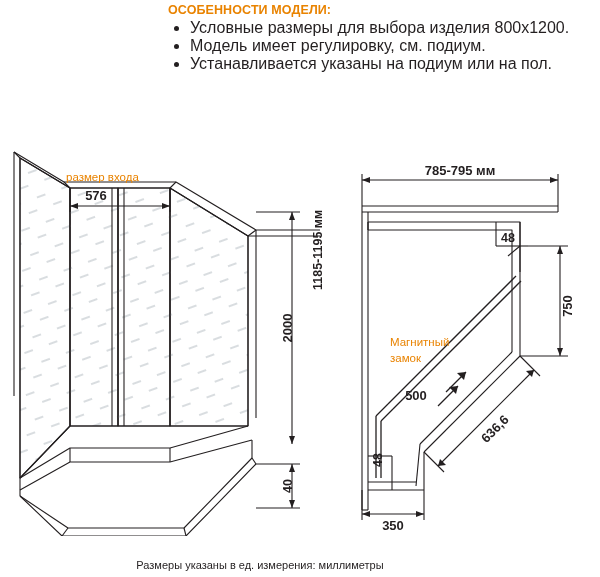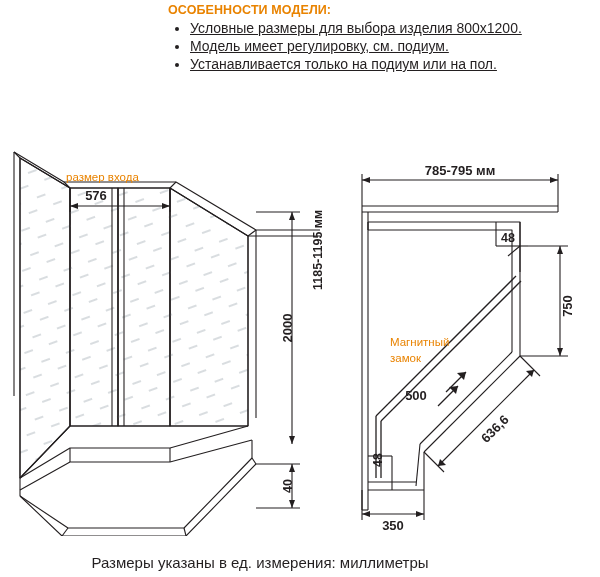--- a/index.html
+++ b/index.html
@@ -23,32 +23,31 @@
     font-weight: bold;
     font-size: 12.5px;
     letter-spacing: 0.1px;
     margin: 3px 0 2px 0;
   }
   .features ul {
     margin: 0; padding-left: 22px;
     list-style: disc;
   }
   .features li {
-    font-size: 14px;
+    font-size: 16px;
     line-height: 18px;
     margin: 0;
-    text-decoration: underline;
   }
 
   
   .footer-note {
     position: absolute;
     left: 0; right: 0; bottom: 6px;
     text-align: center;
-    font-size: 15px;
+    font-size: 11px;
     color: #231f20;
   }
 
   
   .svg-left { position: absolute; left: 0px; top: 96px; }
   .svg-right { position: absolute; left: 320px; top: 160px; }
 
   text { font-family: "Liberation Sans", sans-serif; fill: #231f20; }
   .dim { font-size: 13px; font-weight: bold; }
   .dim-sm { font-size: 12.5px; font-weight: bold; }
@@ -57,21 +56,21 @@
 </head>
 <body>
 
 <div id="root">
 
   <div class="features">
     <div class="features-title">ОСОБЕННОСТИ МОДЕЛИ:</div>
     <ul>
       <li>Условные размеры для выбора изделия 800x1200.</li>
       <li>Модель имеет регулировку, см. подиум.</li>
-      <li>Устанавливается только на подиум или на пол.</li>
+      <li>Устанавливается указаны на подиум или на пол.</li>
     </ul>
   </div>
 
   <svg class="svg-left" width="320" height="440" viewBox="0 0 320 440">
 
     <defs>
       <pattern id="hatch" width="26" height="26" patternUnits="userSpaceOnUse" patternTransform="rotate(-20)">
         <line x1="0" y1="4" x2="9" y2="4" stroke="#c8ced3" stroke-width="1.4"></line>
         <line x1="13" y1="16" x2="22" y2="16" stroke="#c8ced3" stroke-width="1.4"></line>
       </pattern>

